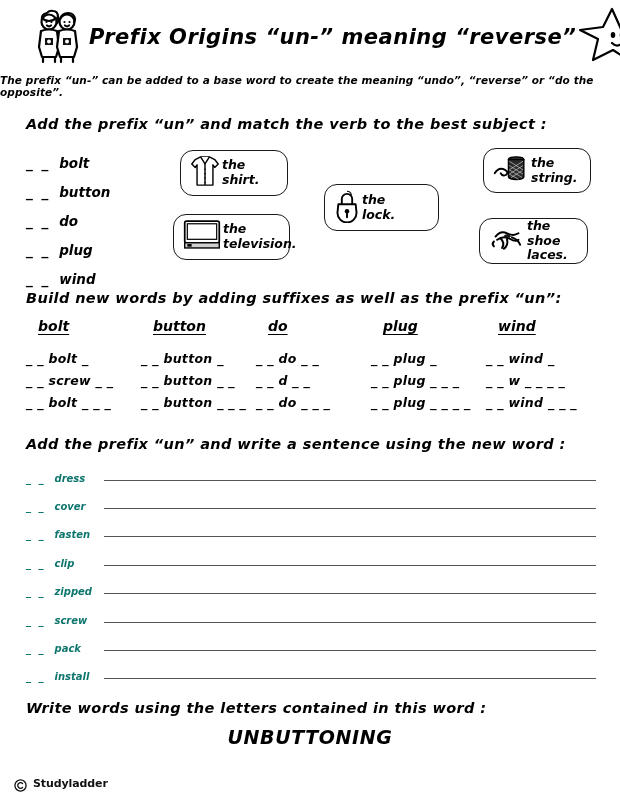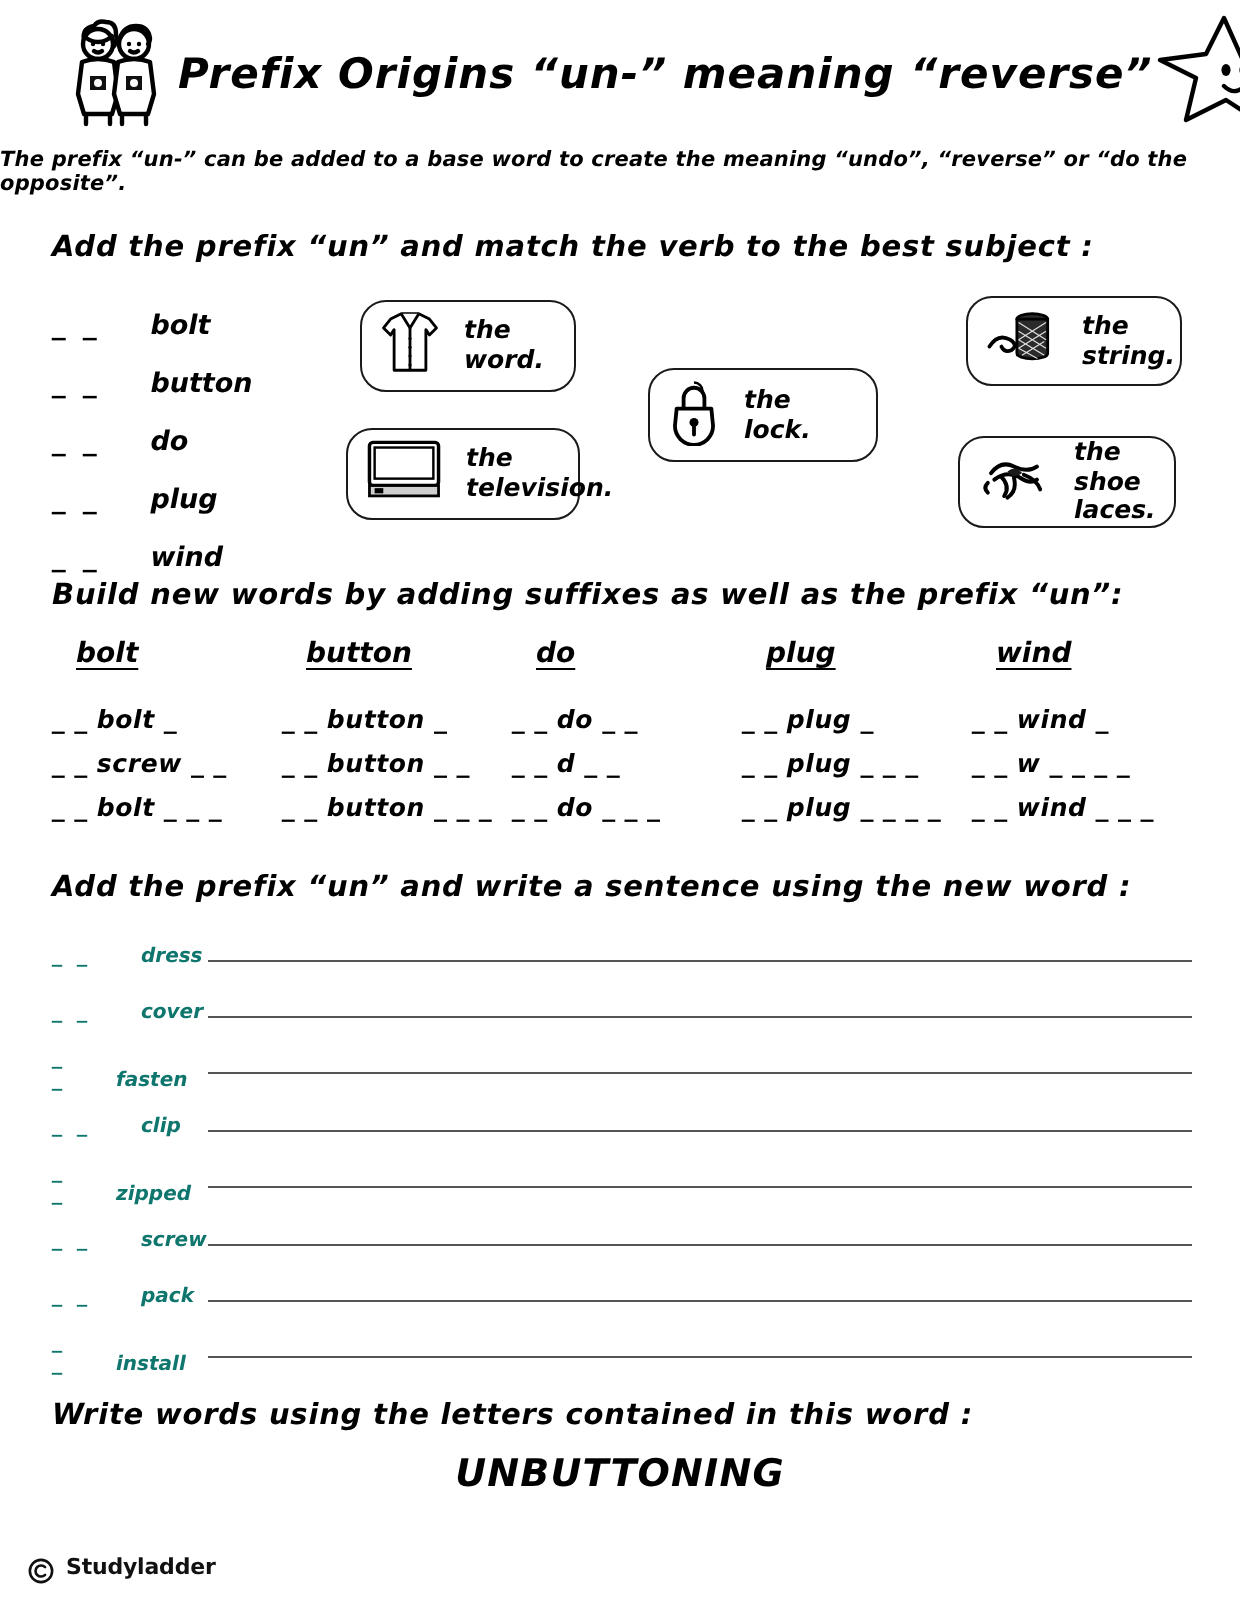--- a/index.html
+++ b/index.html
@@ -41,27 +41,27 @@
     color: #000; letter-spacing: 0.4px; white-space: nowrap;
   }
 
   
   .match-section { position: absolute; left: 0; top: 116px; width: 620px; height: 175px; }
   .verb-list { position: absolute; left: 26px; top: 32px; width: 140px; }
   .verb-row {
     height: 29px; display: flex; align-items: center;
     font-style: italic; font-weight: 600; font-size: 13.5px; color: #000;
   }
-  .blank2 { letter-spacing: 2px; margin-right: 25px; font-weight: 600; text-align: right; }
+  .blank2 { letter-spacing: 2px; margin-right: 9px; font-weight: 600; text-align: right; }
 
   .match-box {
     position: absolute;
     border: 1.6px solid #1a1a1a; border-radius: 13px;
     background: #fff;
-    display: flex; align-items: center; gap: 12px;
+    display: flex; align-items: center; gap: 2px;
     padding: 5px 9px;
   }
   .match-box .label {
     font-style: italic; font-weight: 600; font-size: 12.5px;
     line-height: 1.18; color: #000;
   }
   .box-shirt   { left: 180px; top: 150px; width: 108px; height: 46px; }
   .box-tv      { left: 173px; top: 214px; width: 117px; height: 46px; }
   .box-lock    { left: 324px; top: 184px; width: 115px; height: 47px; }
   .box-string  { left: 483px; top: 148px; width: 108px; height: 45px; }
@@ -200,21 +200,21 @@
         <g fill="#000">
             <circle cx="17" cy="18" r="0.9"></circle>
             <circle cx="17" cy="23" r="0.9"></circle>
             <circle cx="17" cy="28" r="0.9"></circle>
             <circle cx="17" cy="33" r="0.9"></circle>
           </g>
       </svg>
     </span>
     <span class="label">
       <span>the</span><br>
-      <span>word.</span>
+      <span>shirt.</span>
     </span>
   </div>
 
   <div class="match-box box-tv">
     <span class="ico">
       <svg viewBox="0 0 44 36" width="38" height="32">
         <rect x="2" y="2" width="40" height="25" rx="2" fill="#fff" stroke="#000" stroke-width="2"></rect>
         <rect x="5" y="5" width="34" height="18" fill="#fff" stroke="#000" stroke-width="1.4"></rect>
         <rect x="2" y="27" width="40" height="6" fill="#cfcfcf" stroke="#000" stroke-width="1.6"></rect>
         <rect x="5" y="28.5" width="5" height="3" fill="#000"></rect>

